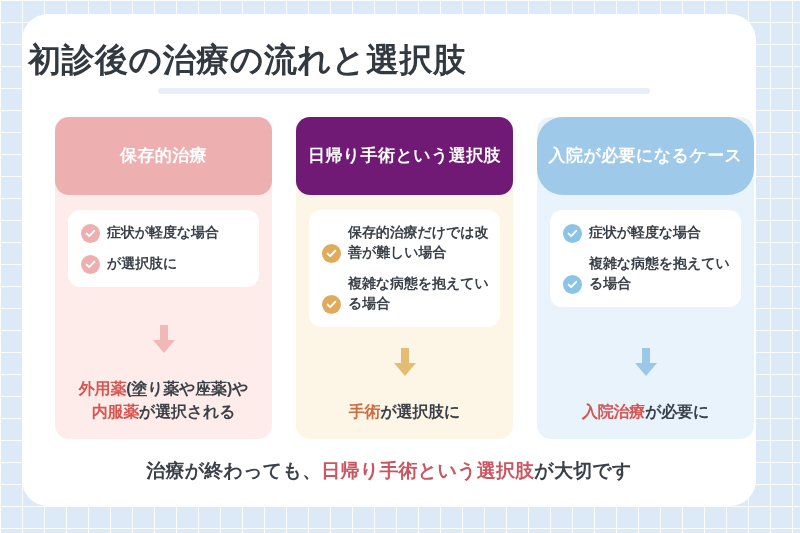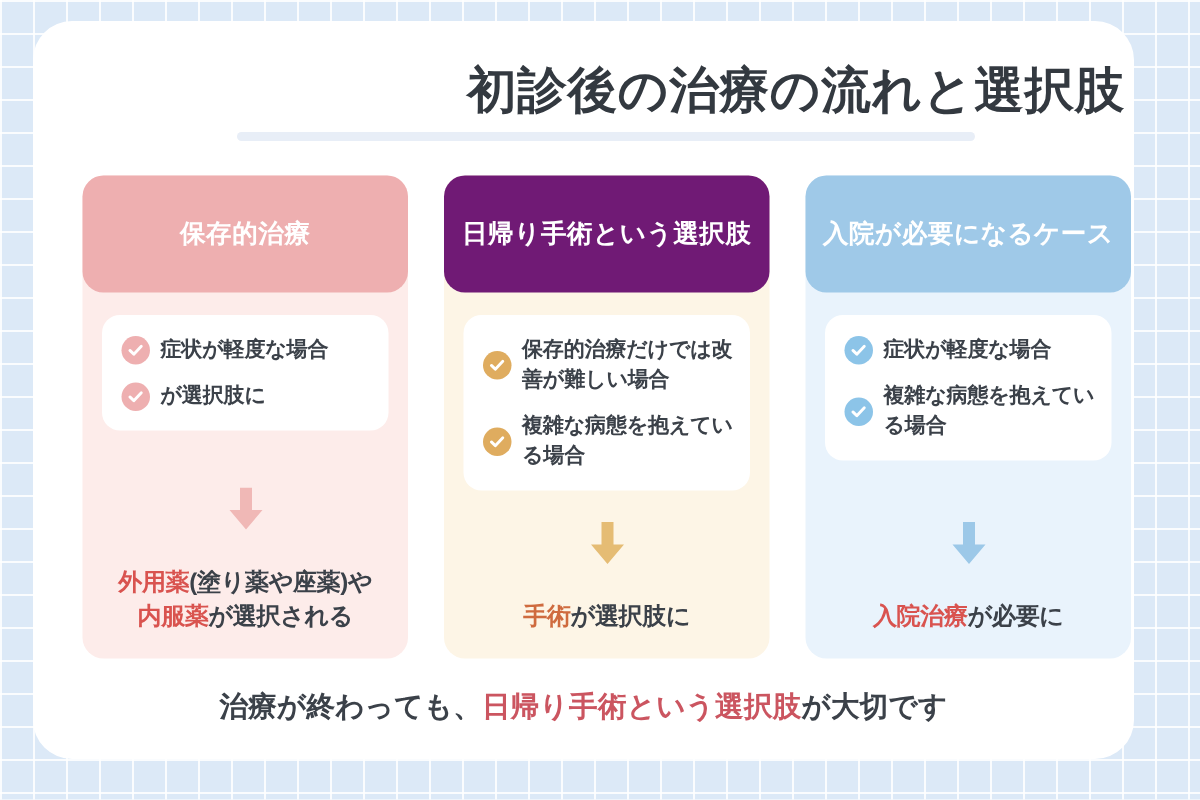--- a/index.html
+++ b/index.html
@@ -30,21 +30,21 @@
     background: #ffffff;
     border-radius: 26px;
   }
 
   
   .title-wrap {
     position: absolute;
     left: 0;
     top: 26px;
     width: 734px;
-    text-align: right;
+    text-align: left;
   }
   .title {
     font-size: 33px;
     font-weight: bold;
     color: #333940;
     letter-spacing: 0.5px;
     line-height: 1.2;
     position: relative;
     display: inline-block;
     padding: 0 6px 6px 6px;
@@ -93,33 +93,33 @@
     text-align: center;
     color: #ffffff;
     font-size: 17px;
     font-weight: bold;
     line-height: 1.42;
     letter-spacing: 0.4px;
     padding: 8px 10px;
   }
   .col-header.pink { background: #eeafb0; }
   .col-header.gold { background: #701a75; }
-  .col-header.blue { background: #9fc9e8; }
+  .col-header.blue { background: #9fc9e8; border-radius: 26px; }
 
   
   .checkbox-panel {
     background: #ffffff;
     border-radius: 12px;
     margin-top: 15px;
     padding: 13px 11px 13px 13px;
     width: 191px;
   }
   .check-item {
     display: flex;
-    align-items: center;
+    align-items: flex-end;
     gap: 7px;
     margin-bottom: 11px;
   }
   .check-item:last-child { margin-bottom: 0; }
 
   .check-icon {
     flex: 0 0 auto;
     width: 19px;
     height: 19px;
     border-radius: 50%;

